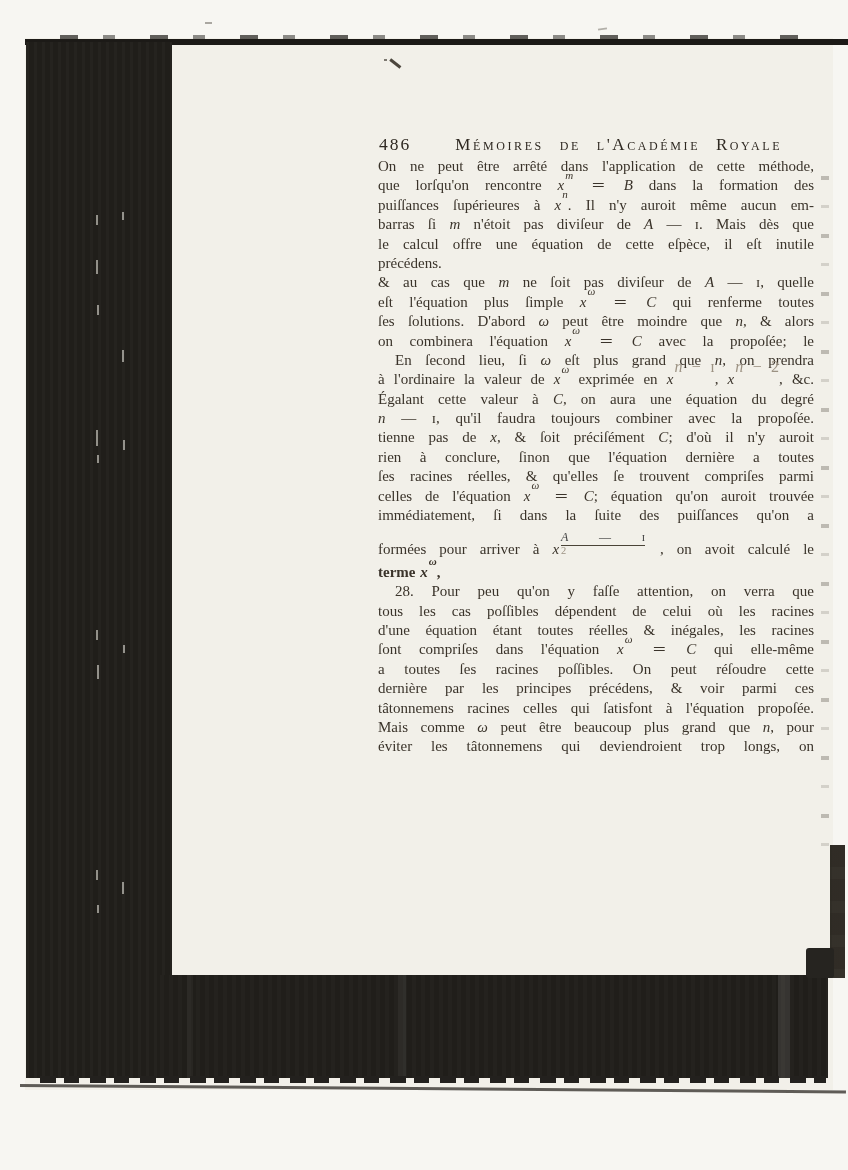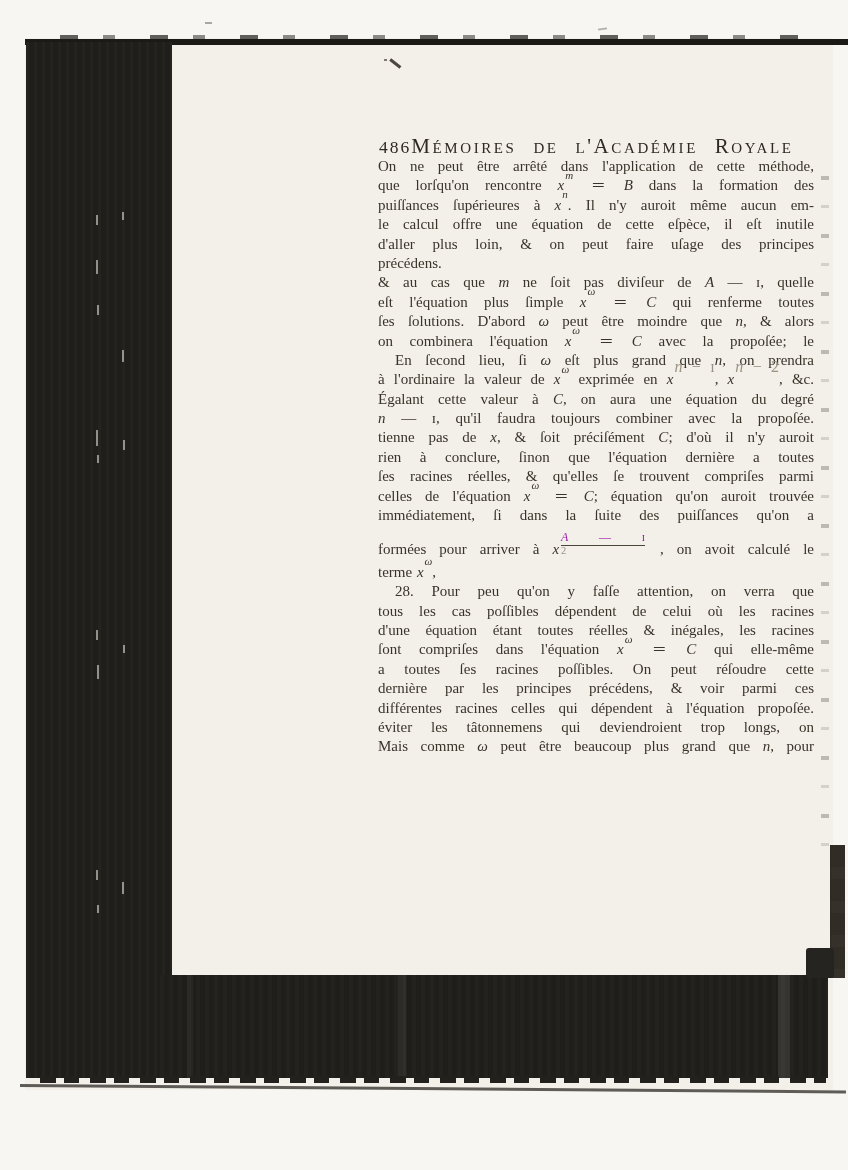--- a/index.html
+++ b/index.html
@@ -55,36 +55,36 @@
     transform:rotate(.45deg);transform-origin:left center;}
   .stray{background:#4c463d;}
   .stray.m1{left:389px;top:62px;width:13px;height:2.5px;transform:rotate(38deg);}
   .stray.m2{left:384px;top:59px;width:3px;height:2px;opacity:.7;}
   .stray.m3{left:205px;top:22px;width:7px;height:2px;opacity:.45;}
   .stray.m4{left:598px;top:28px;width:9px;height:2px;opacity:.4;transform:rotate(-8deg);}
 
   
   .header{left:379px;top:134px;width:436px;white-space:nowrap;color:var(--ink-dark);}
   .pageno{font-size:17.5px;letter-spacing:2px;display:inline-block;margin-right:0;}
-  .running-title{font-size:21px;font-variant:small-caps;letter-spacing:2.6px;word-spacing:9px;display:inline-block;}
+  .running-title{font-size:17px;font-variant:small-caps;letter-spacing:2.6px;word-spacing:9px;display:inline-block;margin-left:44px;}
 
   
   .text-block{left:378px;top:157px;width:436px;font-size:15px;color:var(--ink);}
   .line{height:19.4px;line-height:19.4px;text-align:justify;text-align-last:justify;word-spacing:1px;}
   .line.left{text-align:left;text-align-last:left;}
   .line.ind{text-indent:17px;}
   .line.fracline{margin-top:15px;}
-  .line.terme{margin-top:3px;}
+  .line.terme{margin-top:3px;font-weight:bold;}
   .line i{font-style:italic;}
   .line sup{font-size:11px;line-height:0;position:relative;top:-5.5px;margin-left:1px;}
   .line sup.ft{color:var(--faint);font-size:16px;top:-6px;}
   .line .eq{display:inline-block;transform:scaleX(1.55);margin:0 5px;font-weight:600;}
   .frac{display:inline-block;position:relative;width:84px;height:14px;vertical-align:-3px;margin:0 2px;}
   .frac .fn{position:absolute;left:0;right:0;bottom:11px;text-align:center;font-size:12px;line-height:12px;
-    color:#a21caf;border-bottom:1.3px solid #4a4337;padding-bottom:2px;}
+    color:#404040;border-bottom:1.3px solid #4a4337;padding-bottom:2px;}
   .frac .fd{position:absolute;left:0;right:0;bottom:-3px;text-align:center;font-size:10.5px;color:var(--faint);}
 </style>
 </head>
 <body>
 
 <div class="abs paper"></div>
 
 <div class="abs band-top-ragged"></div>
 <div class="abs band band-top"></div>
 <div class="abs band-left">
@@ -122,22 +122,22 @@
 <div class="abs stray m4"></div>
 
 <div class="abs header">
   <span class="pageno">486</span><span class="running-title">Mémoires de l'Académie Royale</span>
 </div>
 
 <div class="abs text-block">
     <div class="line">On ne peut être arrêté dans l'application de cette méthode,</div>
     <div class="line">que lorſqu'on rencontre <i>x</i><sup><i>m</i></sup> <span class="eq">=</span> <i>B</i> dans la formation des</div>
     <div class="line">puiſſances ſupérieures à <i>x</i><sup><i>n</i></sup>. Il n'y auroit même aucun em-</div>
+    <div class="line">barras ſi <i>m</i> n'étoit pas diviſeur de <i>A</i> — ɪ. Mais dès que</div>
     <div class="line">le calcul offre une équation de cette eſpèce, il eſt inutile</div>
-    <div class="line">d'aller plus loin, &amp; on peut faire uſage des principes</div>
     <div class="line left">précédens.</div>
     <div class="line">&amp; au cas que <i>m</i> ne ſoit pas diviſeur de <i>A</i> — ɪ, quelle</div>
     <div class="line">eſt l'équation plus ſimple <i>x</i><sup><i>ω</i></sup> <span class="eq">=</span> <i>C</i> qui renferme toutes</div>
     <div class="line">ſes ſolutions. D'abord <i>ω</i> peut être moindre que <i>n</i>, &amp; alors</div>
     <div class="line">on combinera l'équation <i>x</i><sup><i>ω</i></sup> <span class="eq">=</span> <i>C</i> avec la propoſée; le</div>
     <div class="line ind">En ſecond lieu, ſi <i>ω</i> eſt plus grand que <i>n</i>, on prendra</div>
     <div class="line">à l'ordinaire la valeur de <i>x</i><sup><i>ω</i></sup> exprimée en <i>x</i><sup class="ft"><i>n</i> − ɪ</sup>, <i>x</i><sup class="ft"><i>n</i> − 2</sup>, &amp;c.</div>
     <div class="line">Égalant cette valeur à <i>C</i>, on aura une équation du degré</div>
     <div class="line"><i>n</i> — ɪ, qu'il faudra toujours combiner avec la propoſée.</div>
     <div class="line">tienne pas de <i>x</i>, &amp; ſoit préciſément <i>C</i>; d'où il n'y auroit</div>
@@ -146,16 +146,16 @@
     <div class="line">celles de l'équation <i>x</i><sup><i>ω</i></sup> <span class="eq">=</span> <i>C</i>; équation qu'on auroit trouvée</div>
     <div class="line">immédiatement, ſi dans la ſuite des puiſſances qu'on a</div>
     <div class="line fracline">formées pour arriver à <i>x</i><span class="frac"><span class="fn"><i>A</i> — ɪ</span><span class="fd">2</span></span> , on avoit calculé le</div>
     <div class="line left terme">terme <i>x</i><sup><i>ω</i></sup>,</div>
     <div class="line ind">28. Pour peu qu'on y faſſe attention, on verra que</div>
     <div class="line">tous les cas poſſibles dépendent de celui où les racines</div>
     <div class="line">d'une équation étant toutes réelles &amp; inégales, les racines</div>
     <div class="line">ſont compriſes dans l'équation <i>x</i><sup><i>ω</i></sup> <span class="eq">=</span> <i>C</i> qui elle-même</div>
     <div class="line">a toutes ſes racines poſſibles. On peut réſoudre cette</div>
     <div class="line">dernière par les principes précédens, &amp; voir parmi ces</div>
-    <div class="line">différentes racines celles qui dépendent à l'équation propoſée.</div>
+    <div class="line">tâtonnemens racines celles qui ſatisfont à l'équation propoſée.</div>
+    <div class="line">Mais comme <i>ω</i> peut être beaucoup plus grand que <i>n</i>, pour</div>
     <div class="line">éviter les tâtonnemens qui deviendroient trop longs, on</div>
-    <div class="line">Mais comme <i>ω</i> peut être beaucoup plus grand que <i>n</i>, pour</div>
   </div>
 
 </body></html>

